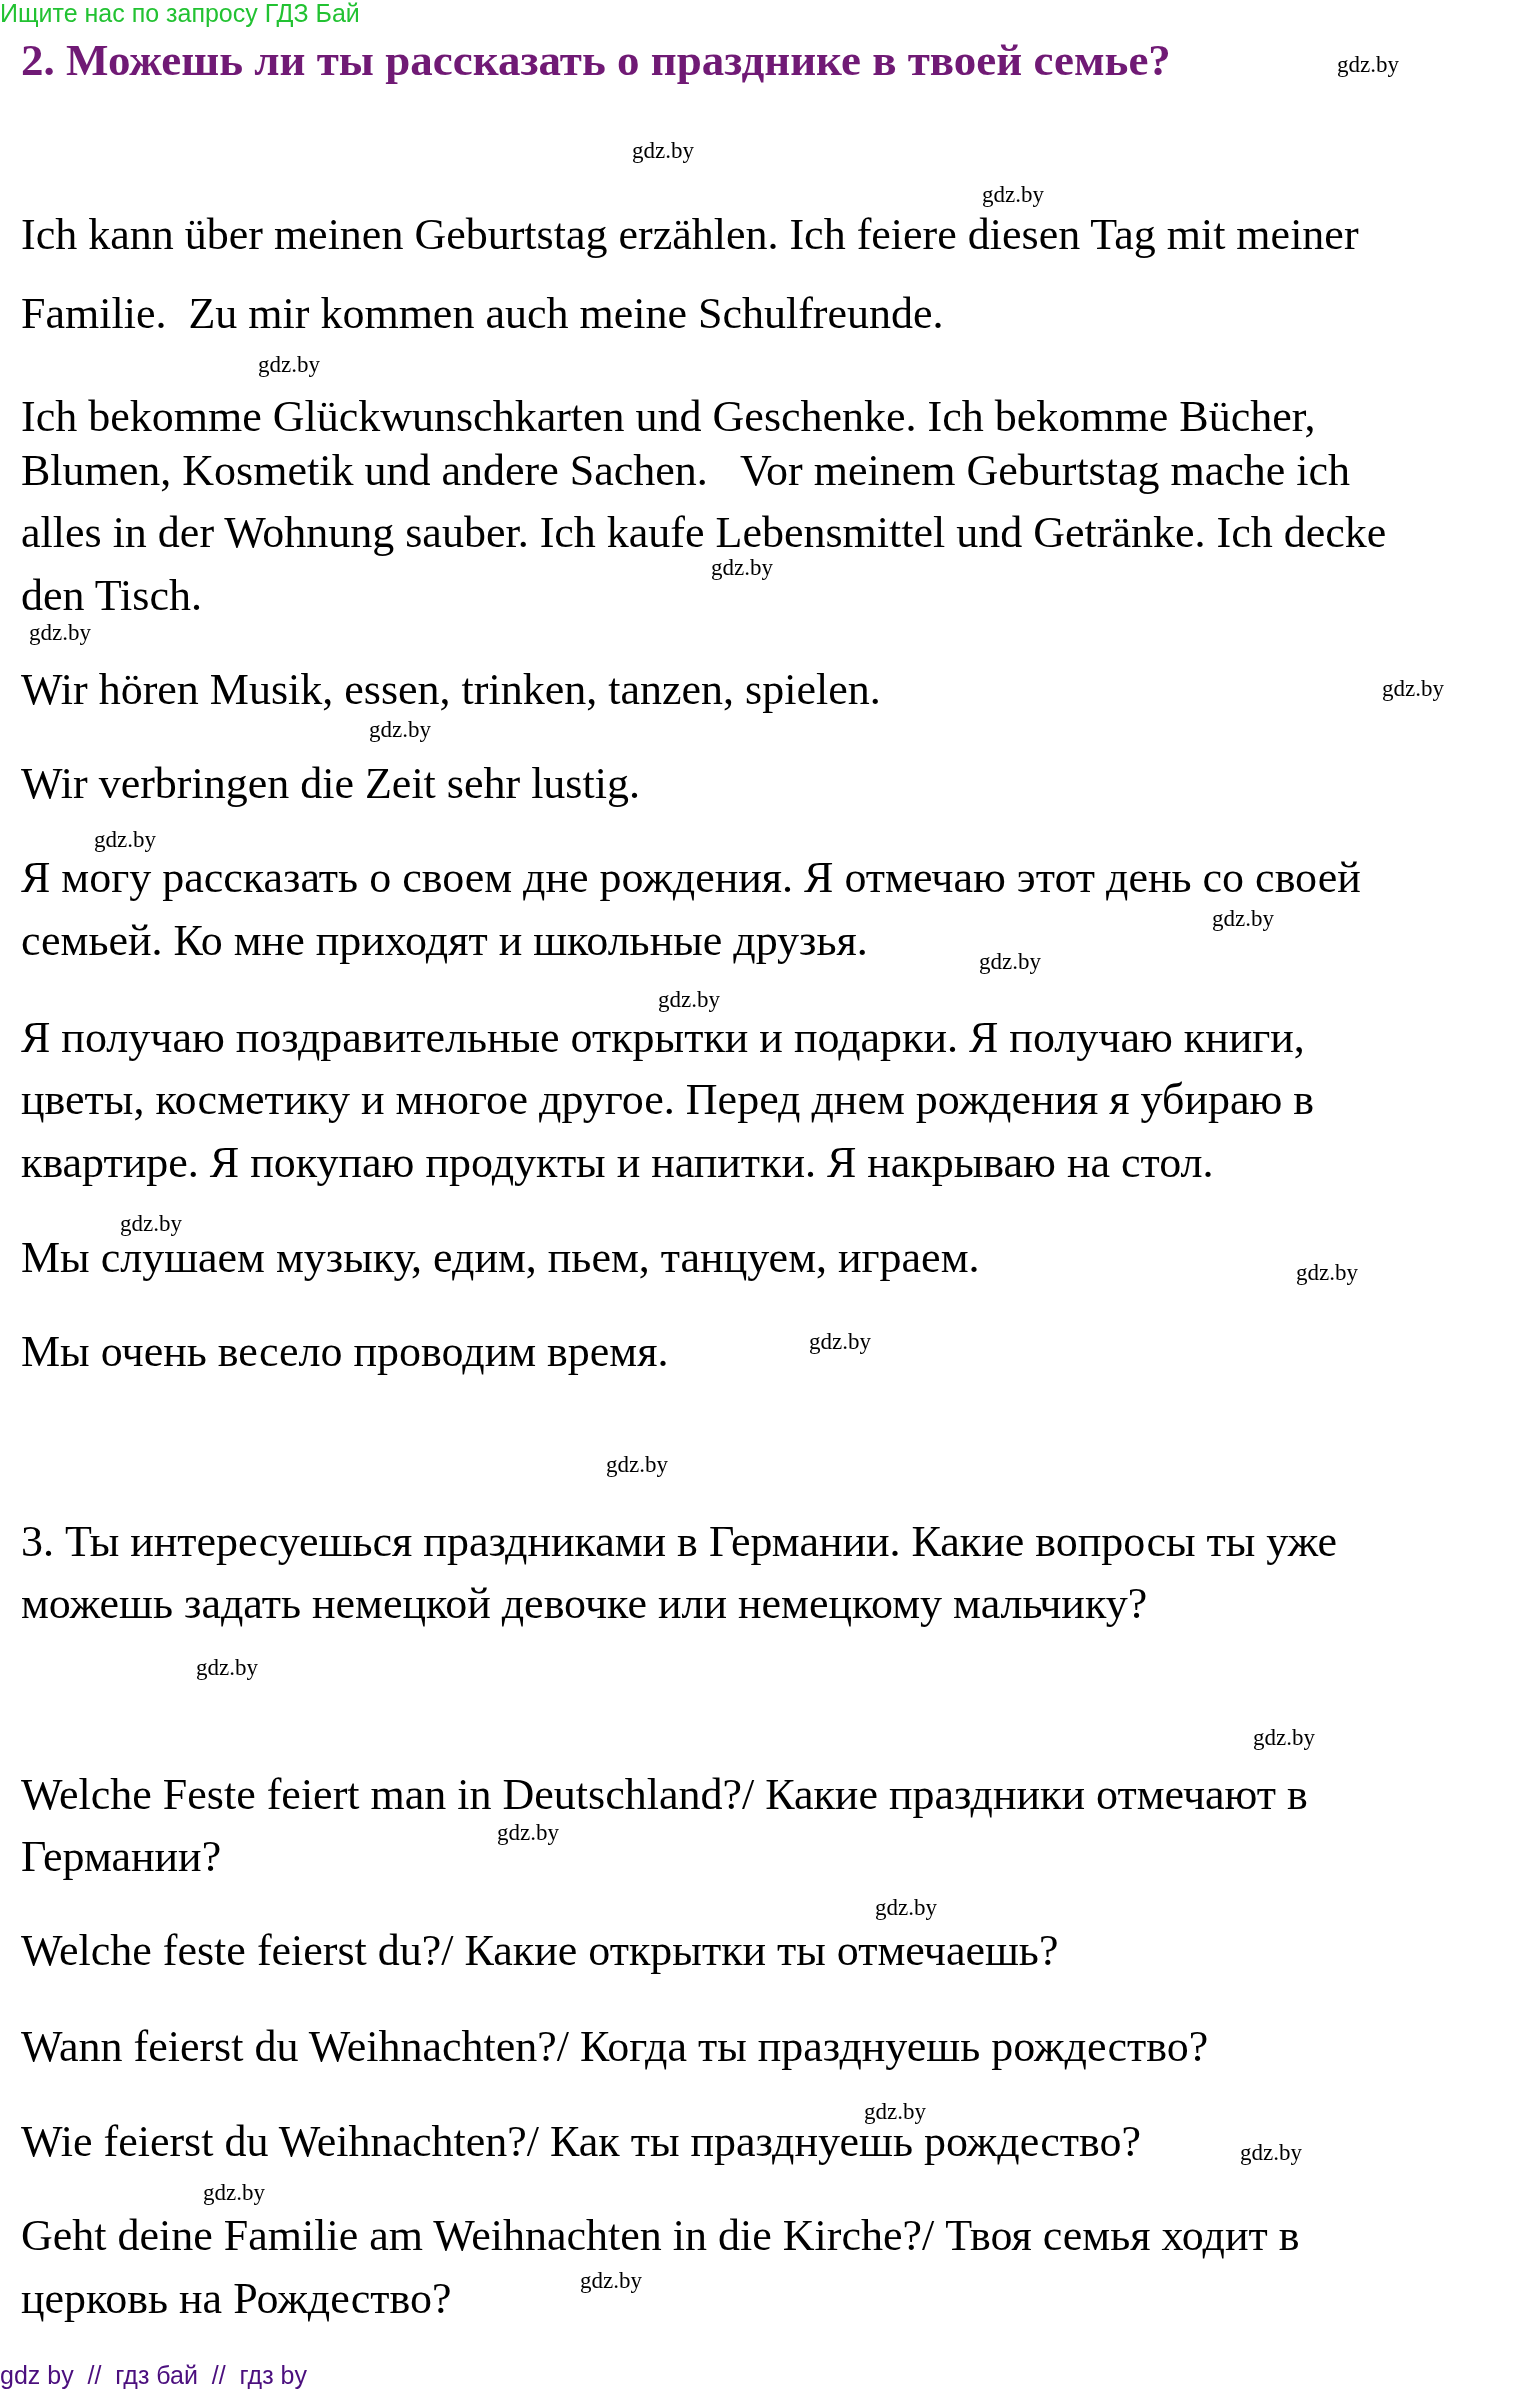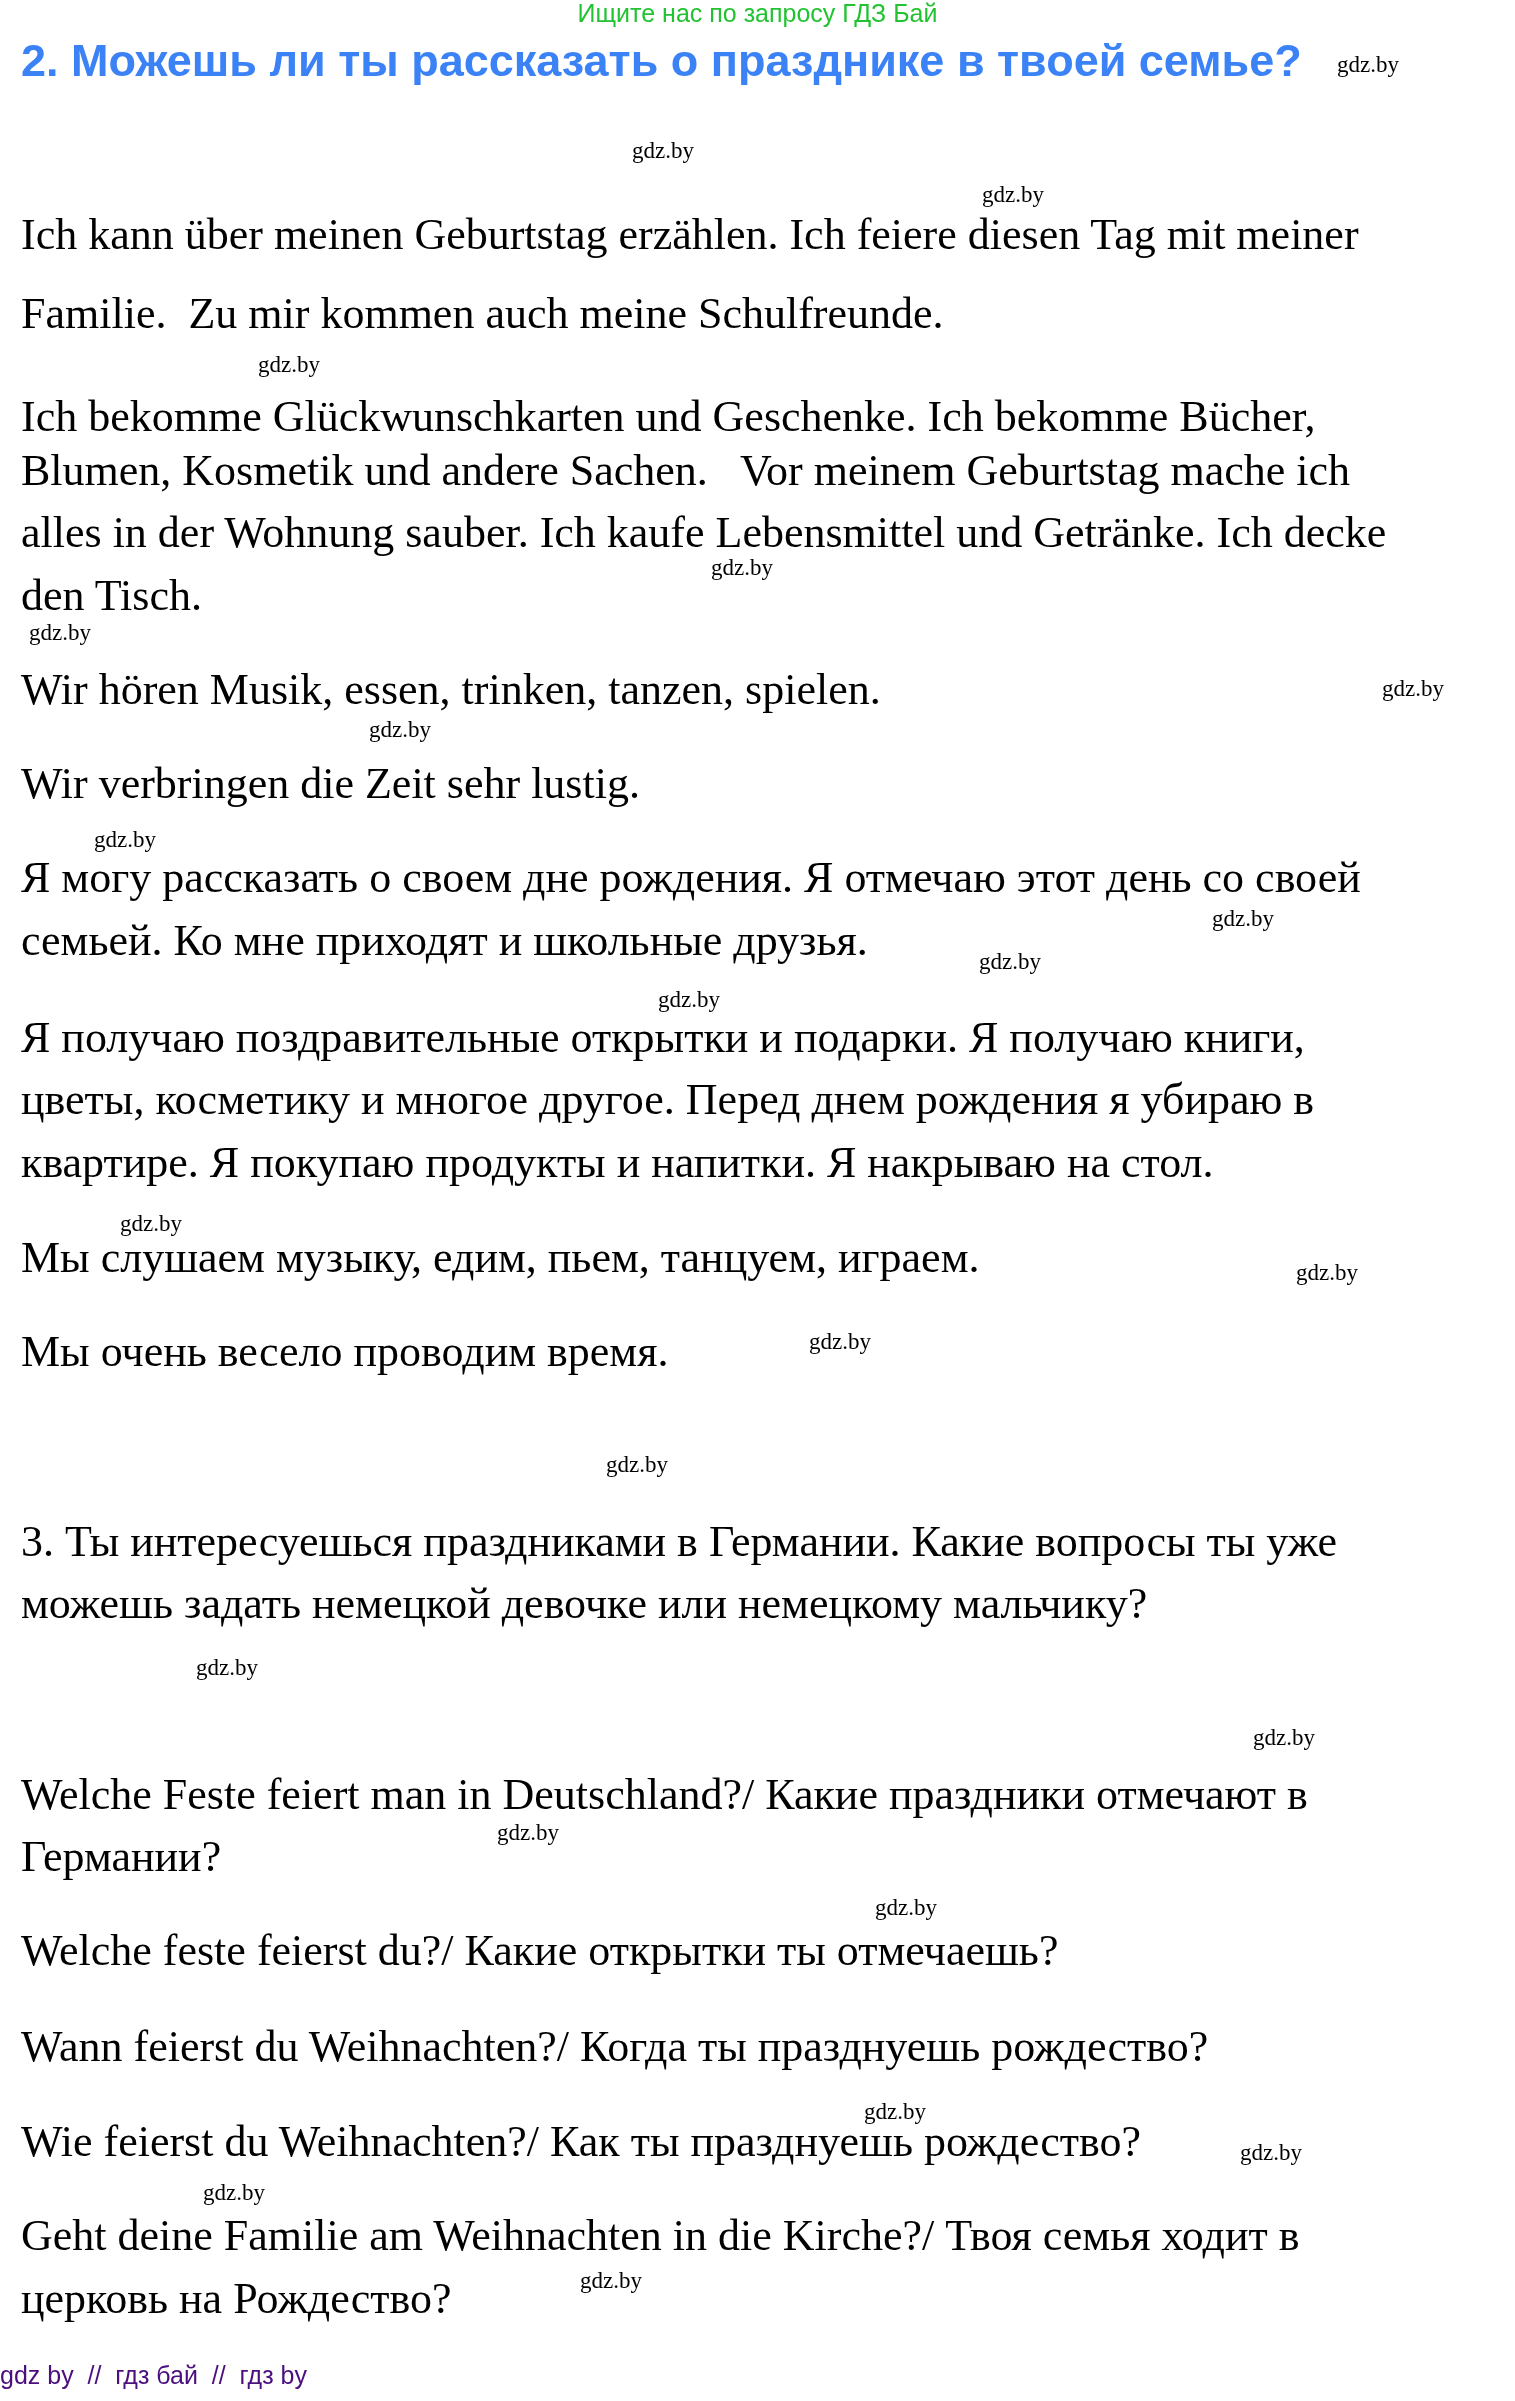--- a/index.html
+++ b/index.html
@@ -1,20 +1,20 @@
 <!DOCTYPE html>
 <html style="font-size:13px"><head>
 <meta charset="utf-8">
 <style>
   html, body { margin: 0; padding: 0; background: #ffffff; }
   body { width: 1515px; height: 2401px; position: relative; overflow: hidden; }
-  .hdr { position: absolute; top: 0; left: 0; width: 1515px; text-align: center;
+  .hdr { position: absolute; top: 0; left: 0; width: 1515px; text-align: left;
          font-family: "Liberation Sans", sans-serif; font-size: 25px; color: #22c232; line-height: 27.5px; }
-  .title { position: absolute; left: 21px; top: 32px; font-family: Liberation Sans, sans-serif;
-           font-weight: bold; font-size: 45px; line-height: 57px; color: #3b82f6; white-space: nowrap; }
+  .title { position: absolute; left: 21px; top: 32px; font-family: Liberation Serif, serif;
+           font-weight: bold; font-size: 45px; line-height: 57px; color: #701a75; white-space: nowrap; }
   .p { position: absolute; left: 21px; font-family: "Liberation Serif", serif; font-size: 44px;
        line-height: 62px; color: #000; white-space: pre; }
   .wm { position: absolute; font-family: Liberation Serif, serif; font-size: 23px; color: #000; line-height: 24px; white-space: nowrap; }
   .ftr { position: absolute; top: 2361px; left: 0; width: 1233px; text-align: left;
          font-family: "Liberation Sans", sans-serif; font-size: 25px; color: #4b0f7e; line-height: 29px; white-space: pre; }
 </style>
 </head>
 <body>
 
 <div class="hdr">Ищите нас по запросу ГДЗ Бай</div>

